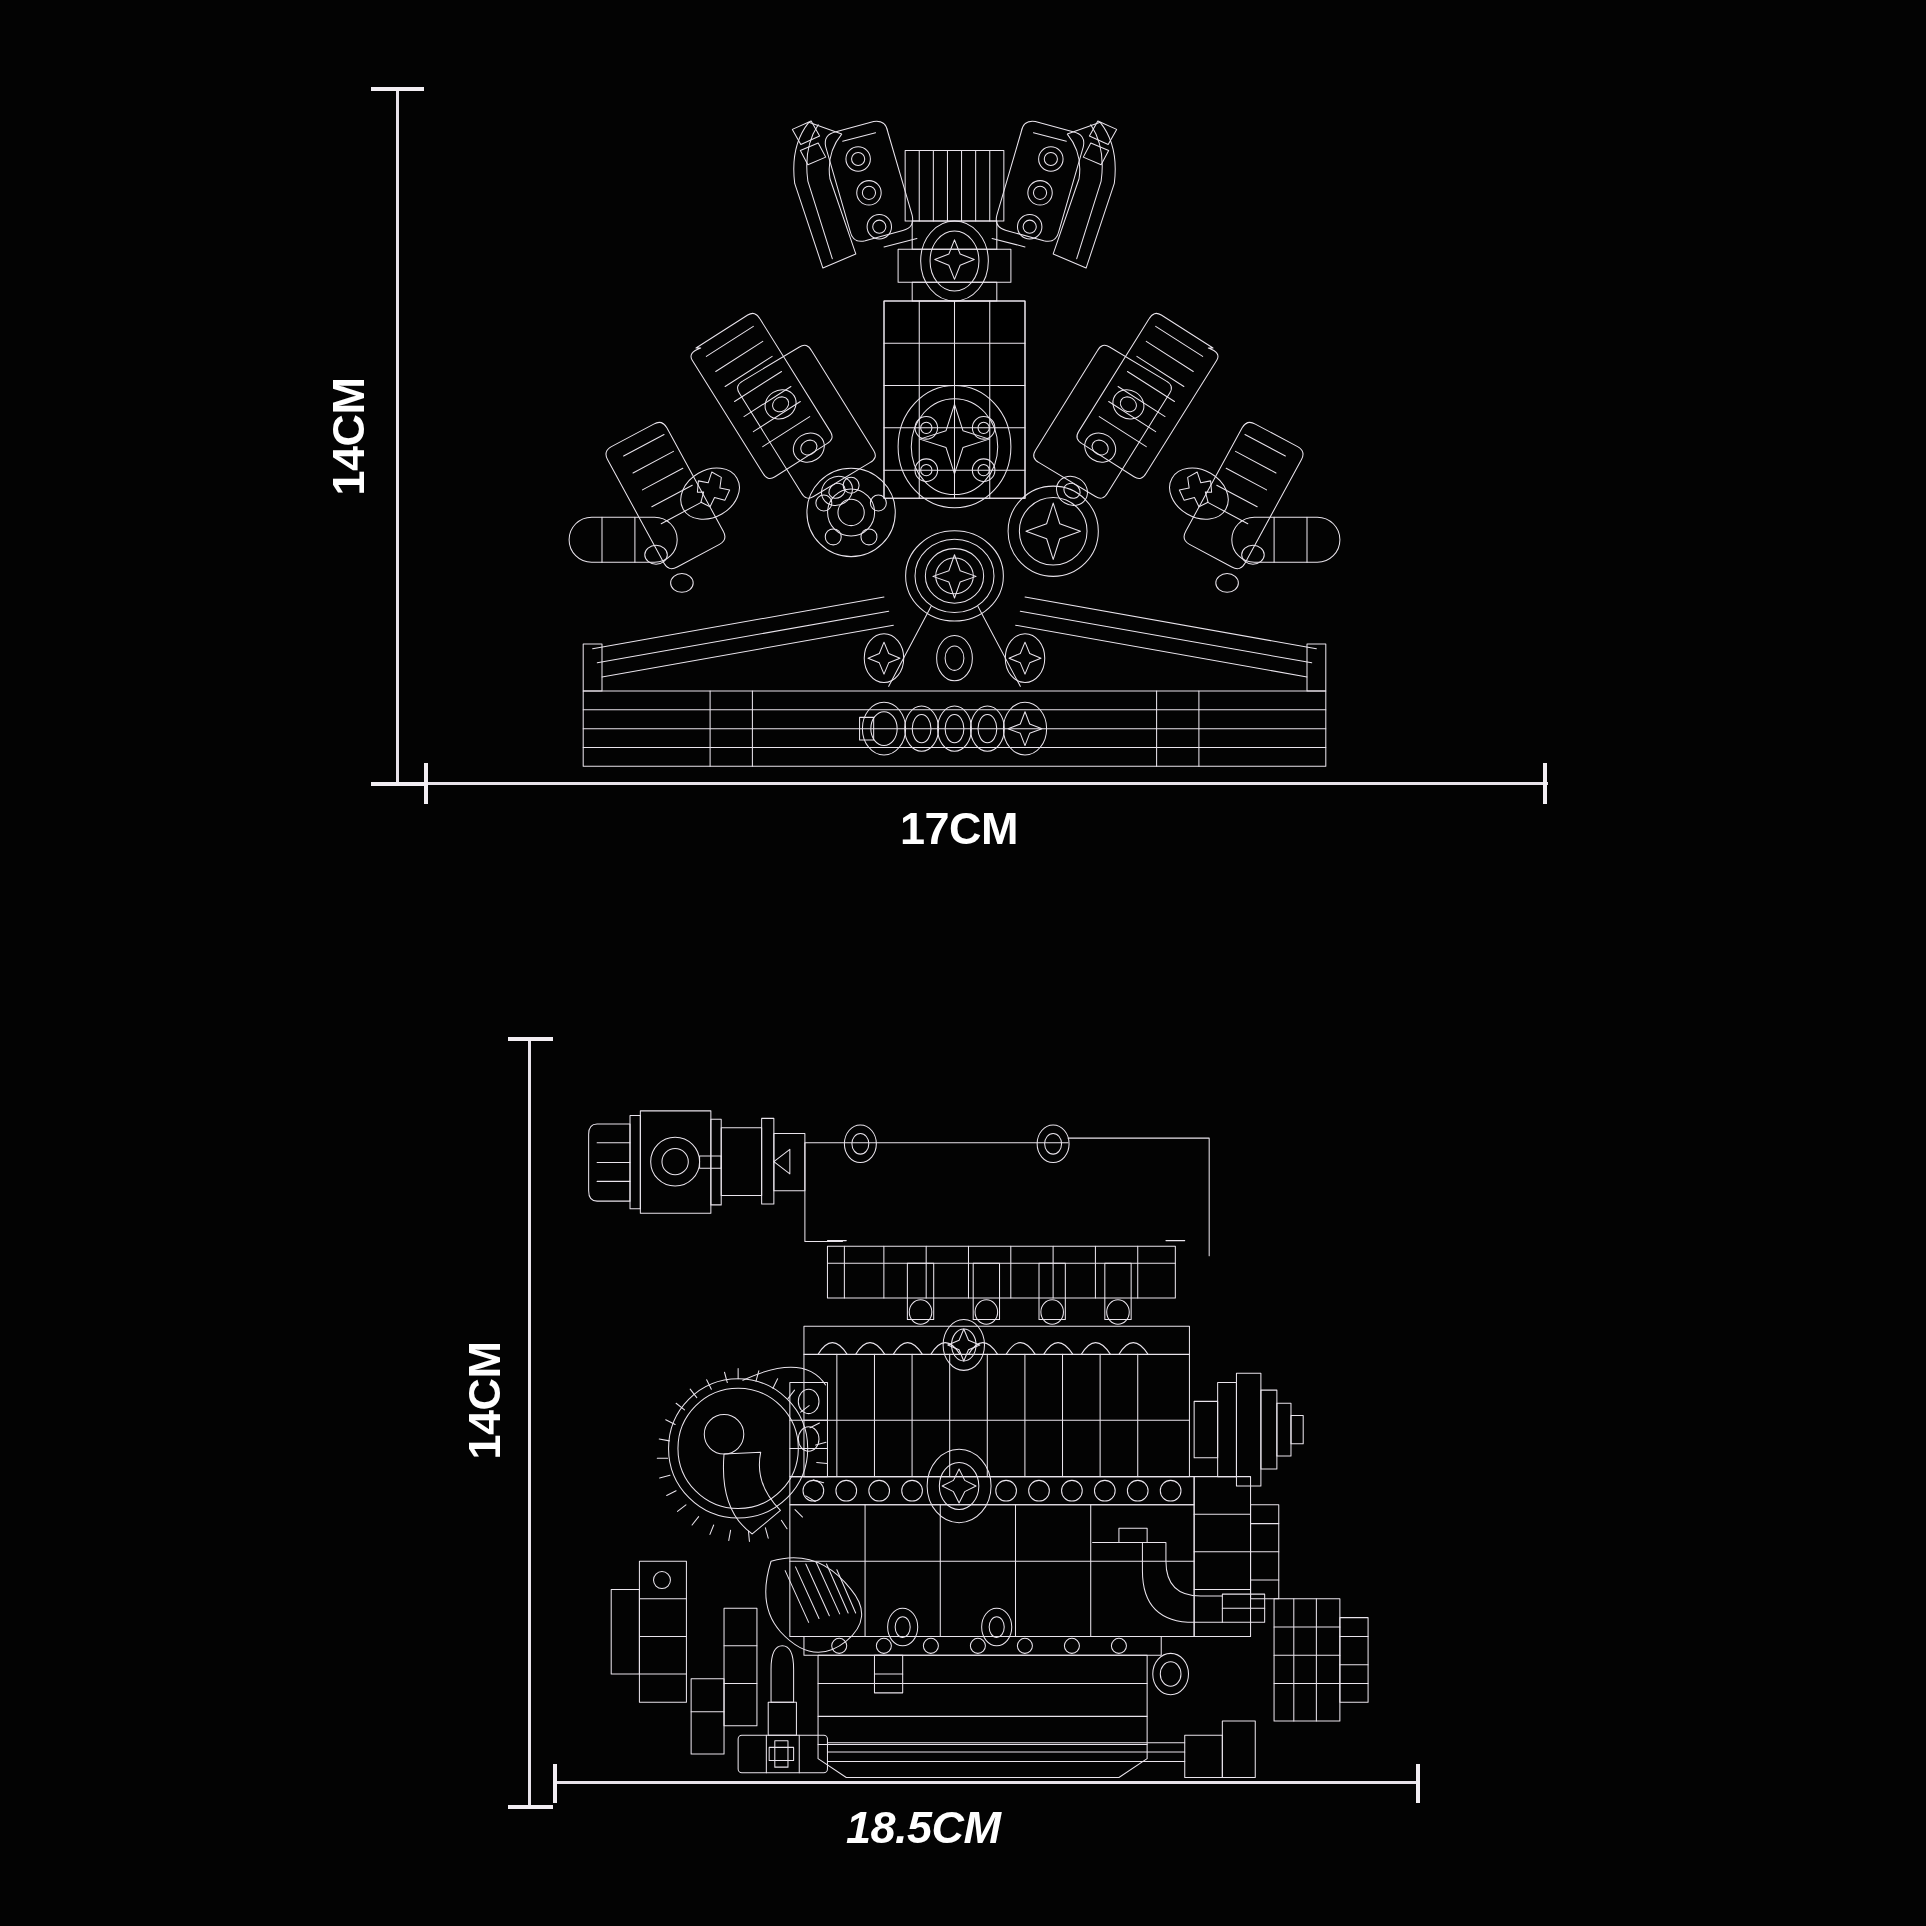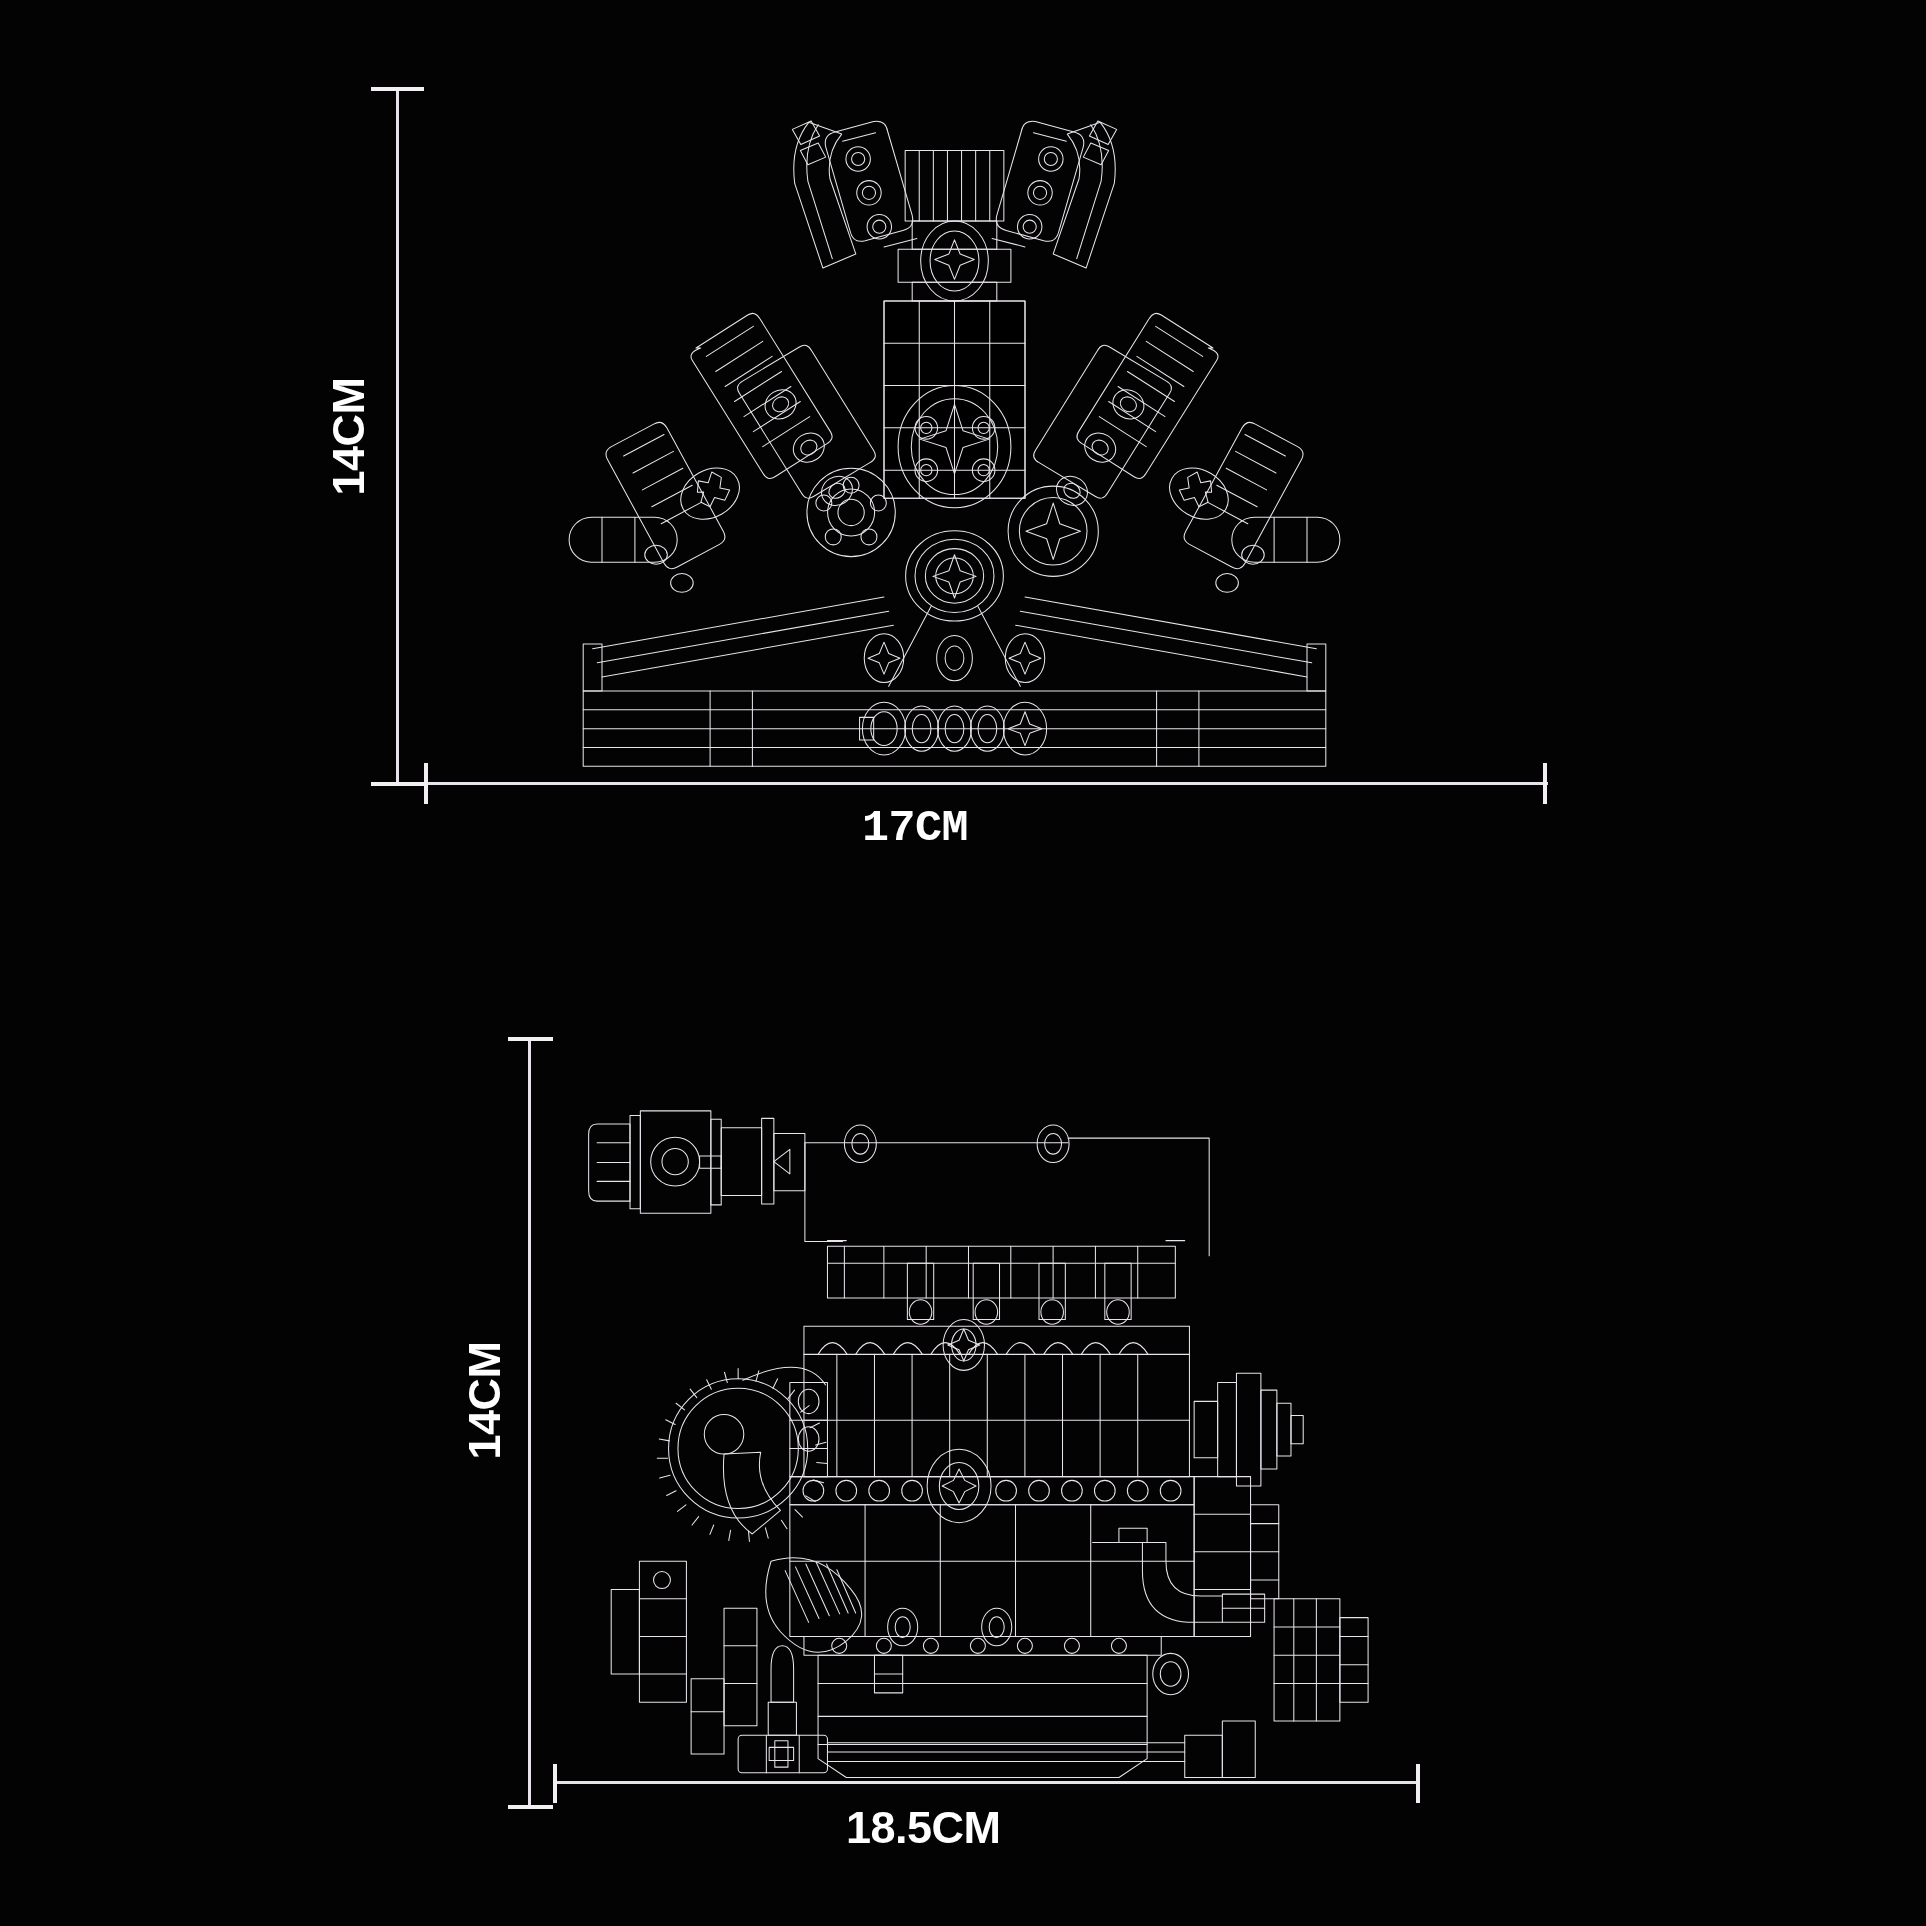--- a/index.html
+++ b/index.html
@@ -213,21 +213,21 @@
   </div>
 
   <div class="dim-line-v" style="left:396px;top:89px;height:696px;"></div>
   <div class="cap-h" style="left:371px;top:87px;width:53px;"></div>
   <div class="cap-h" style="left:371px;top:782px;width:53px;"></div>
   <div class="dim-label vert" style="left:287px;top:414px;width:122px;text-align:center;">14CM</div>
 
   <div class="dim-line-h" style="left:426px;top:782px;width:1122px;"></div>
   <div class="cap-v" style="left:424px;top:763px;height:41px;"></div>
   <div class="cap-v" style="left:1543px;top:763px;height:41px;"></div>
-  <div class="dim-label" style="left:862px;top:806px;font-family:Liberation Mono, monospace;">17CM</div>
+  <div class="dim-label" style="left:900px;top:806px;">17CM</div>
 
   <div class="engine" style="left:583px;top:1091px;width:865px;height:696px;">
     <svg viewBox="0 0 1840 1480" preserveAspectRatio="xMidYMid meet">
       <g class="wire w2">
 
         <g>
           <path d="M30 70 q-18 0 -18 22 v120 q0 22 18 22 h70 v-164 z"></path>
           <path d="M30 110 h70 M30 152 h70 M30 192 h70"></path>
           <rect x="100" y="52" width="22" height="198"></rect>
           <rect x="122" y="42" width="150" height="218"></rect>
@@ -410,16 +410,16 @@
   </div>
 
   <div class="dim-line-v" style="left:528px;top:1039px;height:769px;"></div>
   <div class="cap-h" style="left:508px;top:1037px;width:45px;"></div>
   <div class="cap-h" style="left:508px;top:1805px;width:45px;"></div>
   <div class="dim-label vert" style="left:423px;top:1378px;width:122px;text-align:center;">14CM</div>
 
   <div class="dim-line-h" style="left:555px;top:1781px;width:865px;"></div>
   <div class="cap-v" style="left:553px;top:1764px;height:39px;"></div>
   <div class="cap-v" style="left:1416px;top:1764px;height:39px;"></div>
-  <div class="dim-label" style="left:846px;top:1805px;">18.5CM</div>
+  <div class="dim-label" style="left:846px;top:1805px;font-style:italic;">18.5CM</div>
 
 </div>
 
 
 </body></html>

